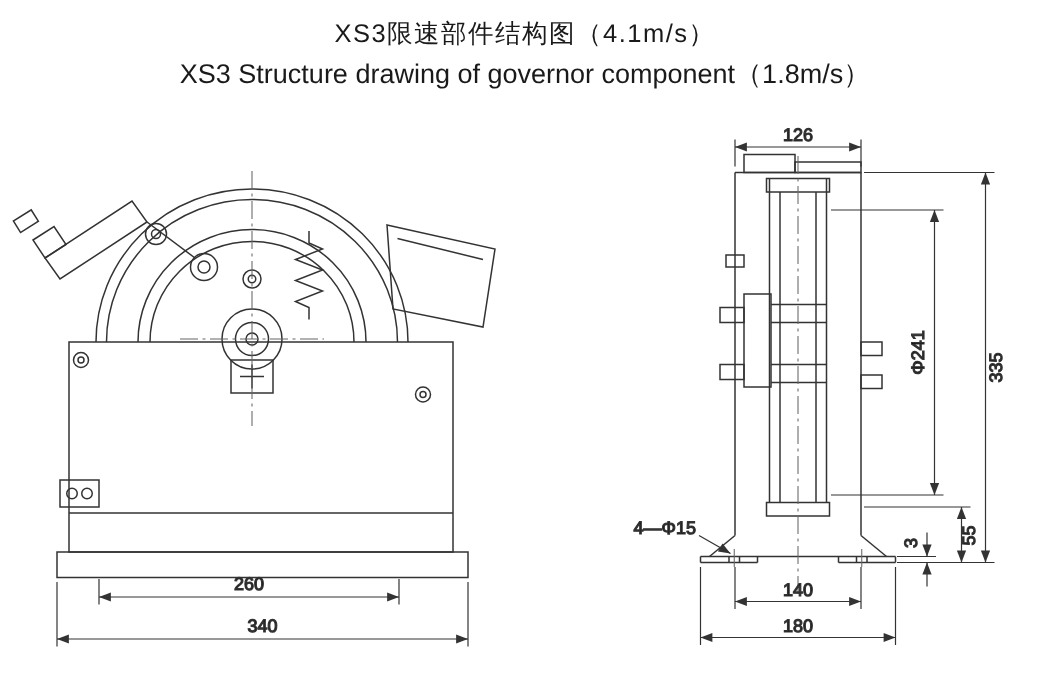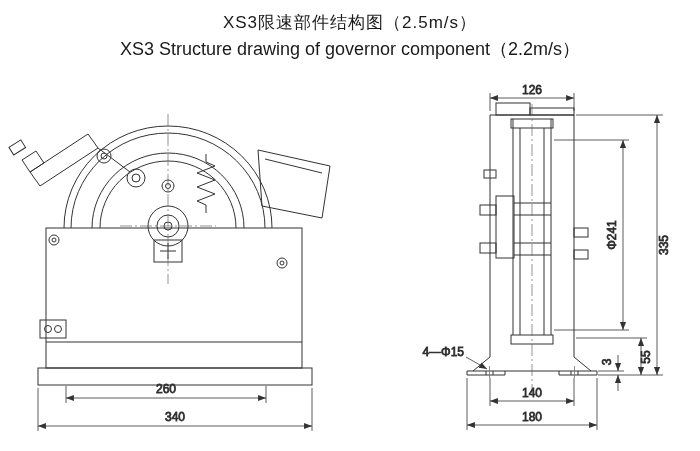--- a/index.html
+++ b/index.html
@@ -12,22 +12,22 @@
   svg{position:absolute;top:0;left:0;}
   .ln{stroke:#333;fill:none;stroke-width:1;}
   .cl{stroke:#666;fill:none;stroke-width:0.7;stroke-dasharray:12 3 2 3;}
   .dim{stroke:#333;fill:none;stroke-width:0.8;}
   .dimtxt{font:12px "Liberation Sans",sans-serif;fill:#111;}
 </style>
 </head>
 <body>
 
 <div class="page">
-  <div class="title-zh">XS3限速部件结构图（2.5m/s）</div>
-  <div class="title-en">XS3 Structure drawing of governor component（2.2m/s）</div>
+  <div class="title-zh">XS3限速部件结构图（4.1m/s）</div>
+  <div class="title-en">XS3 Structure drawing of governor component（1.8m/s）</div>
 
   <svg width="700" height="451" viewBox="0 0 700 451">
     <defs>
       <marker id="arr" viewBox="0 0 10 8" refX="9.5" refY="4" markerWidth="11" markerHeight="8.8" orient="auto-start-reverse">
         <path d="M0.5,0.5 L9.5,4 L0.5,7.5 Z" fill="#333"></path>
       </marker>
     </defs>
 
     <g class="ln">
 

